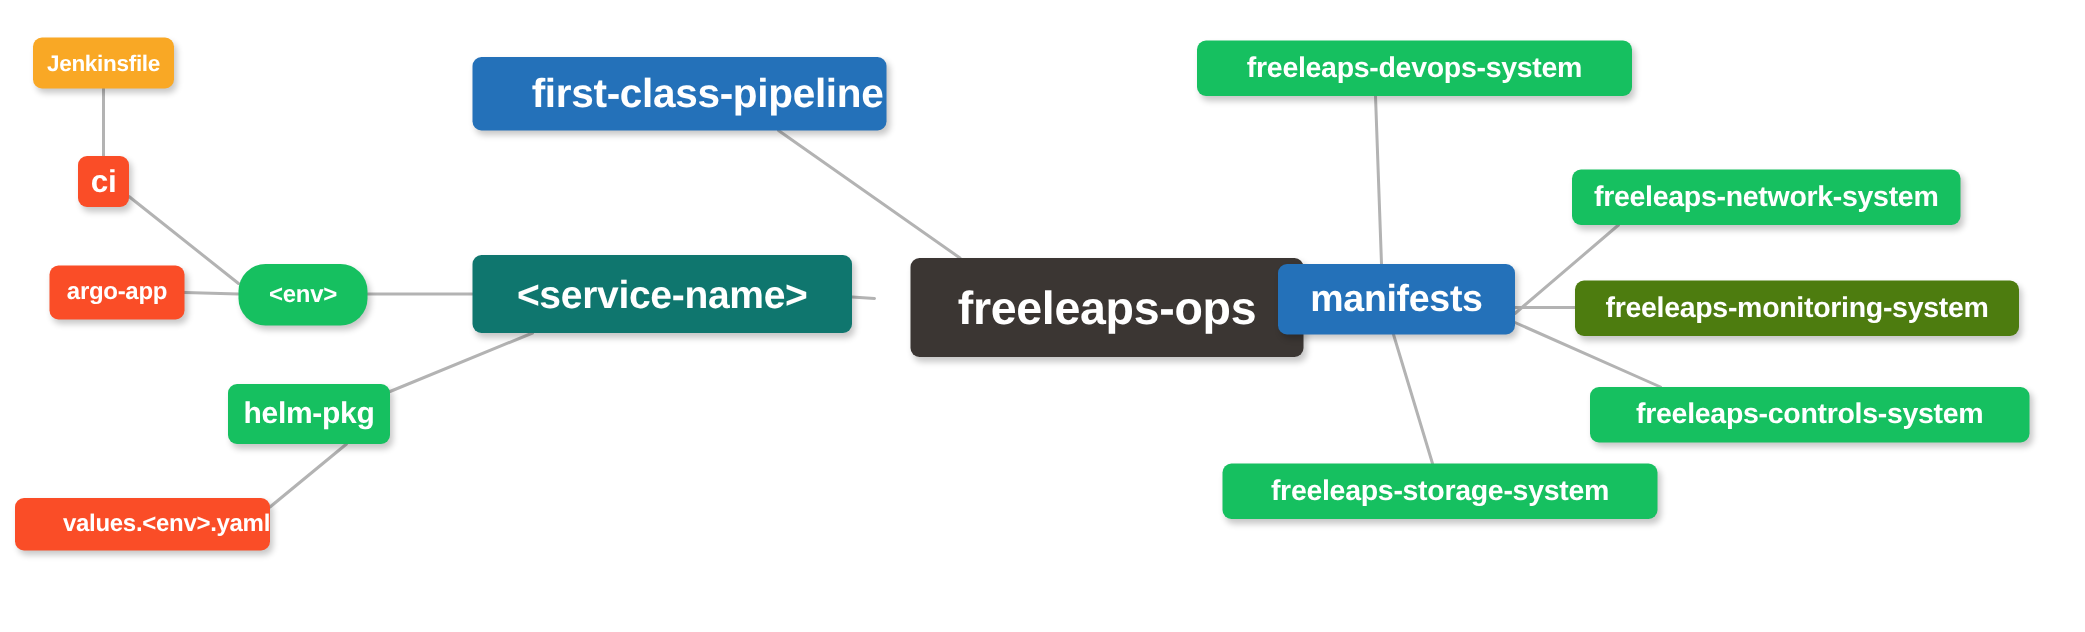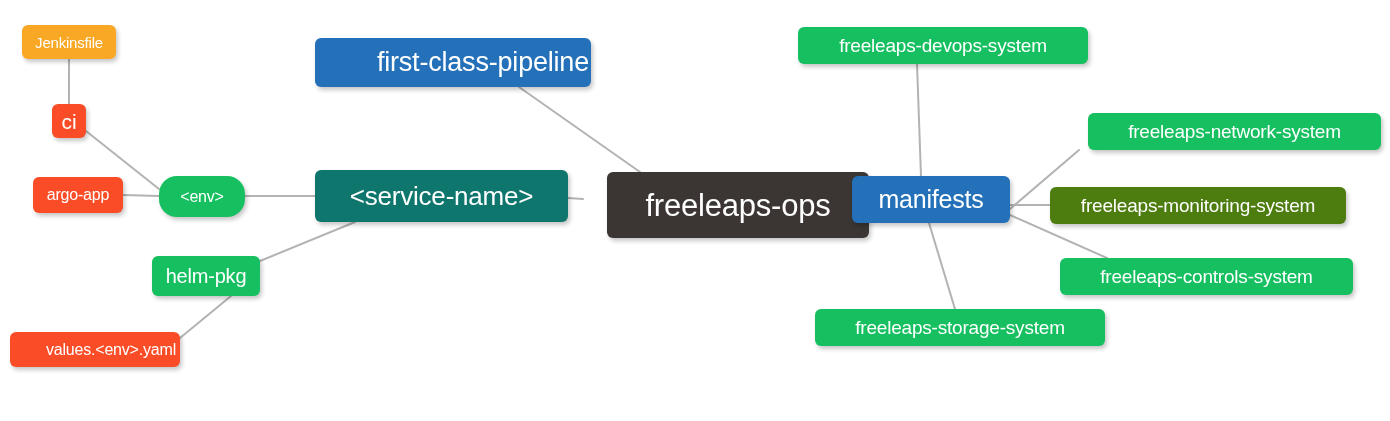--- a/index.html
+++ b/index.html
@@ -11,20 +11,21 @@
   body {
     font-family: "Liberation Sans", sans-serif;
     -webkit-font-smoothing: antialiased;
   }
   #canvas {
     position: relative;
     width: 1390px;
     height: 421px;
     background: #ffffff;
     overflow: hidden;
+    font-weight: bold;
   }
   #edges {
     position: absolute;
     left: 0;
     top: 0;
     width: 1390px;
     height: 421px;
     pointer-events: none;
   }
   .node {
@@ -93,21 +94,21 @@
       </div>
       <div class="node" style="left: 583px; top: 172px; width: 262px; height: 66px; background: rgb(59, 54, 51); font-size: 31px; color: rgb(255, 255, 255); margin-left: 24px;">
         <span class="label">freeleaps-ops</span>
       </div>
       <div class="node" style="left: 852px; top: 176px; width: 158px; height: 47px; background: rgb(36, 113, 185); font-size: 25px; color: rgb(255, 255, 255);">
         <span class="label">manifests</span>
       </div>
       <div class="node" style="left: 798px; top: 27px; width: 290px; height: 37px; background: rgb(22, 192, 96); font-size: 19px; color: rgb(255, 255, 255);">
         <span class="label">freeleaps-devops-system</span>
       </div>
-      <div class="node" style="left: 1088px; top: 113px; width: 293px; height: 37px; background: rgb(22, 192, 96); font-size: 19px; color: rgb(255, 255, 255);">
+      <div class="node" style="left: 1048px; top: 113px; width: 259px; height: 37px; background: rgb(22, 192, 96); font-size: 19px; color: rgb(255, 255, 255);">
         <span class="label">freeleaps-network-system</span>
       </div>
       <div class="node" style="left: 1050px; top: 187px; width: 296px; height: 37px; background: #4d7c0f; font-size: 19px; color: rgb(255, 255, 255);">
         <span class="label">freeleaps-monitoring-system</span>
       </div>
       <div class="node" style="left: 1060px; top: 258px; width: 293px; height: 37px; background: rgb(22, 192, 96); font-size: 19px; color: rgb(255, 255, 255);">
         <span class="label">freeleaps-controls-system</span>
       </div>
       <div class="node" style="left: 815px; top: 309px; width: 290px; height: 37px; background: rgb(22, 192, 96); font-size: 19px; color: rgb(255, 255, 255);">
         <span class="label">freeleaps-storage-system</span>

